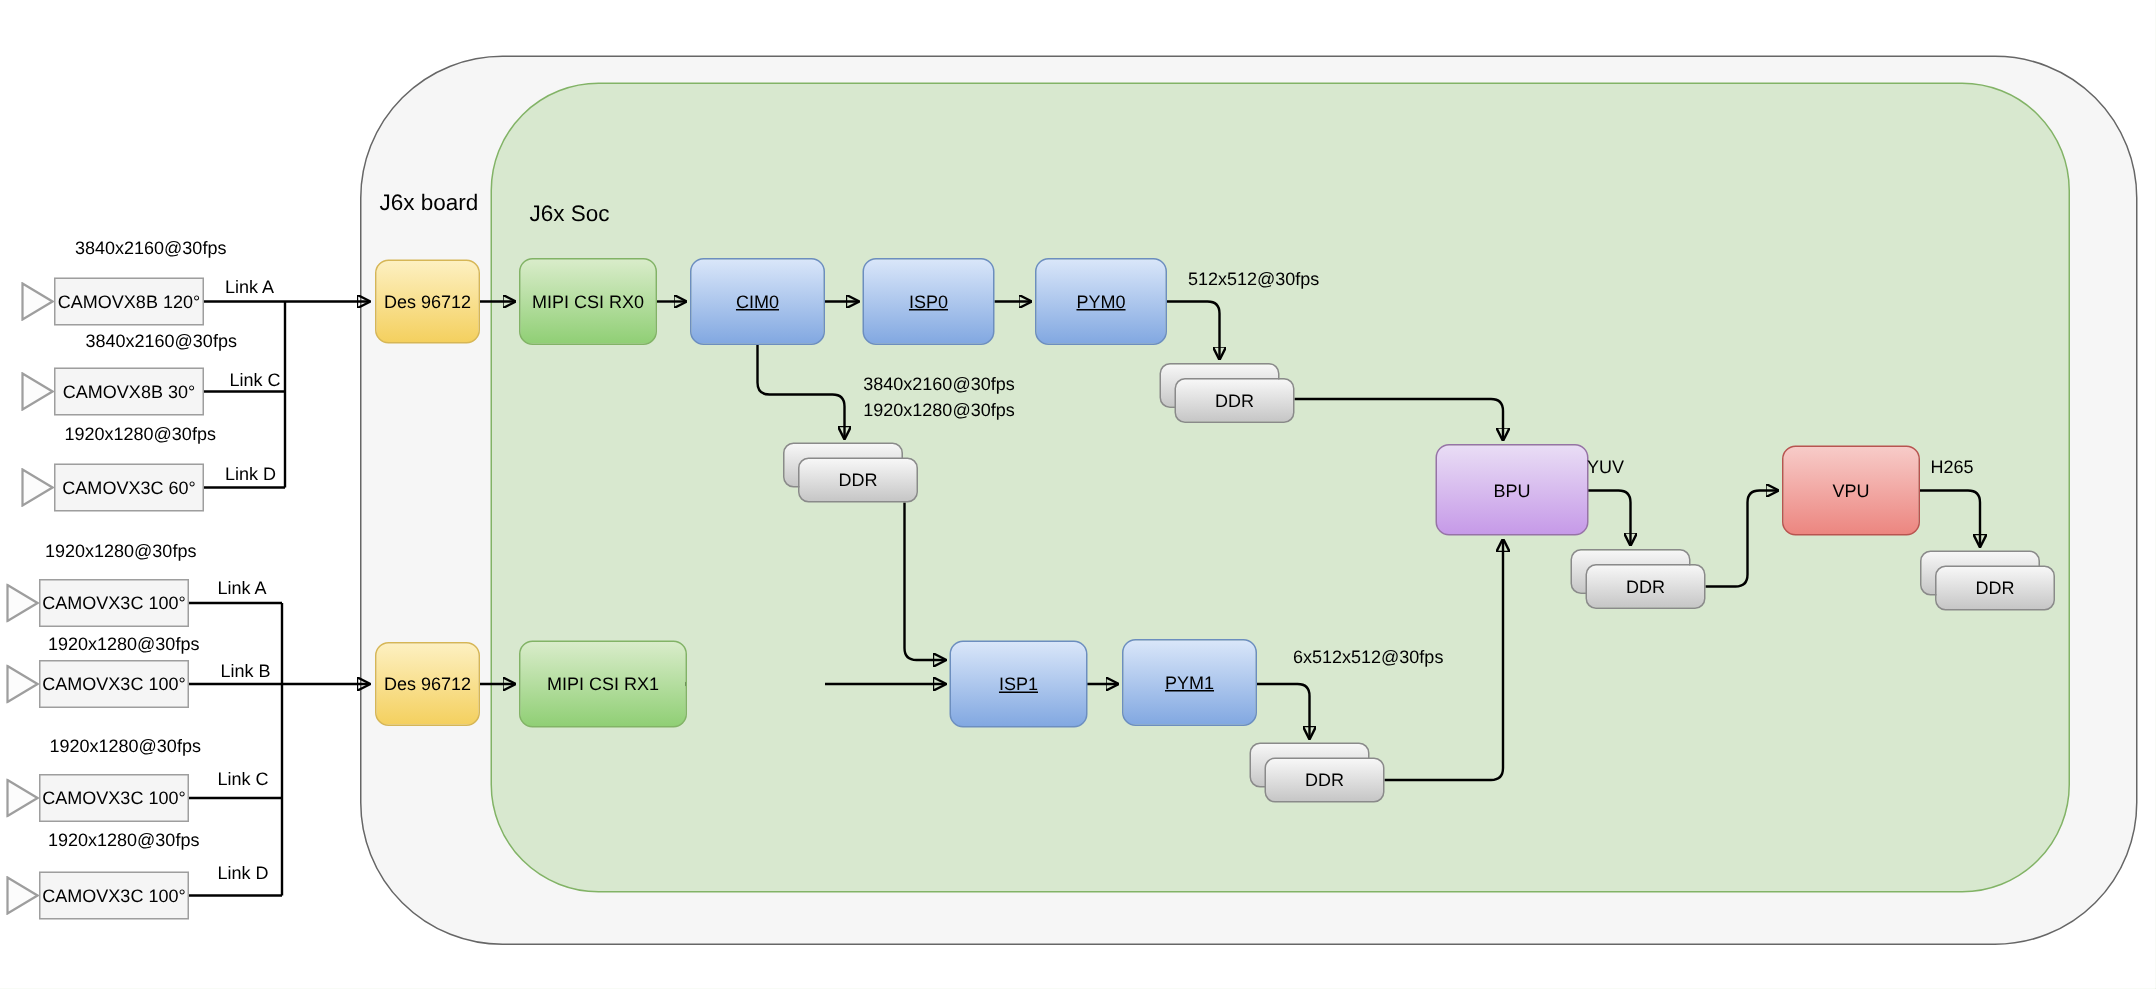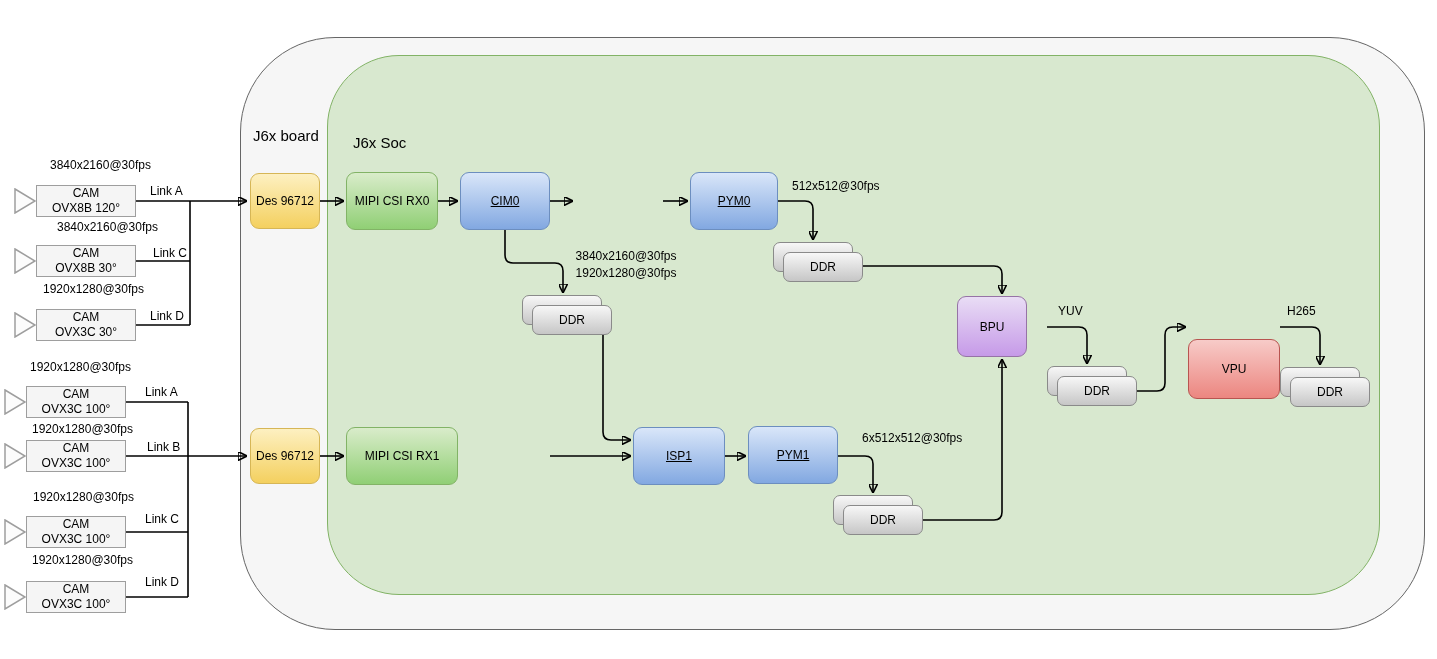--- a/index.html
+++ b/index.html
@@ -20,30 +20,30 @@
   .big-lbl { position:absolute; font-size:15px; white-space:nowrap; }
   .node {
     position:absolute; box-sizing:border-box; display:flex; align-items:center;
     justify-content:center; font-size:12px; border-radius:9px; border:1px solid #000;
     text-align:center;
   }
   .n-des  { background:linear-gradient(#fdf0c1,#f4d05f); border-color:#d6b656; }
   .n-mipi { background:linear-gradient(#d9ecca,#90cf75); border-color:#82b366; }
   .n-blue { background:linear-gradient(#d9e6f9,#82a8e1); border-color:#6c8ebf;text-decoration:underline; }
   .n-bpu  { background:linear-gradient(#e9ddf5,#c69ae8); border-color:#9673a6; }
-  .n-vpu  { background:linear-gradient(#f7cbc8,#ec8680); border-color:#b85450;margin-top:42px; }
+  .n-vpu  { background:linear-gradient(#f7cbc8,#ec8680); border-color:#b85450; }
   .ddr {
     position:absolute; box-sizing:border-box; width:80px; height:30px;
     border-radius:7px; border:1px solid #8a8a8a;
     background:linear-gradient(#f7f7f7,#c6c6c6);
   }
   .ddr-front { display:flex; align-items:center; justify-content:center; font-size:12px; }
   .cam-box {
     position:absolute; box-sizing:border-box; width:100px; height:32px;
-    background:#f5f5f5; border:1px solid #9e9e9e; display:flex; flex-direction:column;
+    background:#f5f5f5; border:1px solid #9e9e9e; display:flex; flex-direction:row;
     align-items:center; justify-content:center; font-size:12px; line-height:15px; text-align:center;
   }
   .cam-rate, .cam-link, .edge-lbl { position:absolute; font-size:12px; white-space:nowrap; }
   .edge-lbl-2l { position:absolute; font-size:12px; line-height:17px; text-align:center; width:112px; }
   .cam-tri { position:absolute; }
   .cam-tri polygon { fill:#fcfcfc; stroke:#9e9e9e; stroke-width:1.5; }
 </style>
 </head>
 <body>
 
@@ -112,21 +112,21 @@
     <div>OVX8B 30°</div>
   </div>
   <div class="cam-link" style="left:153px;top:246px">Link C</div>
 
   <div class="cam-rate" style="left:43px;top:282px">1920x1280@30fps</div>
   <svg class="cam-tri" style="left:14px;top:312px" width="22" height="26">
       <polygon points="1,1 21,13 1,25"></polygon>
     </svg>
   <div class="cam-box" style="left:36px;top:309px">
     <div>CAM</div>
-    <div>OVX3C 30°</div>
+    <div>OVX3C 60°</div>
   </div>
   <div class="cam-link" style="left:150px;top:309px">Link D</div>
 
   <div class="cam-rate" style="left:30px;top:360px">1920x1280@30fps</div>
   <svg class="cam-tri" style="left:4px;top:389px" width="22" height="26">
       <polygon points="1,1 21,13 1,25"></polygon>
     </svg>
   <div class="cam-box" style="left:26px;top:386px">
     <div>CAM</div>
     <div>OVX3C 100°</div>
@@ -159,28 +159,29 @@
     </svg>
   <div class="cam-box" style="left:26px;top:581px">
     <div>CAM</div>
     <div>OVX3C 100°</div>
   </div>
   <div class="cam-link" style="left:145px;top:575px">Link D</div>
 
   <div class="node n-des" style="left:250px;top:173px;width:70px;height:56px">Des 96712</div>
   <div class="node n-mipi" style="left:346px;top:172px;width:92px;height:58px">MIPI CSI RX0</div>
   <div class="node n-blue" style="left:460px;top:172px;width:90px;height:58px">CIM0</div>
+  <div class="node n-blue" style="left:575px;top:172px;width:88px;height:58px">ISP0</div>
   <div class="node n-blue" style="left:690px;top:172px;width:88px;height:58px">PYM0</div>
 
   <div class="node n-des" style="left:250px;top:428px;width:70px;height:56px">Des 96712</div>
   <div class="node n-mipi" style="left:346px;top:427px;width:112px;height:58px">MIPI CSI RX1</div>
   <div class="node n-blue" style="left:633px;top:427px;width:92px;height:58px">ISP1</div>
   <div class="node n-blue" style="left:748px;top:426px;width:90px;height:58px">PYM1</div>
 
-  <div class="node n-bpu" style="left:957px;top:296px;width:70px;height:61px">BPU</div>
+  <div class="node n-bpu" style="left:957px;top:296px;width:102px;height:61px">BPU</div>
   <div class="node n-vpu" style="left:1188px;top:297px;width:92px;height:60px">VPU</div>
 
   <div class="ddr" style="left:773px;top:242px"></div>
   <div class="ddr ddr-front" style="left:783px;top:252px">DDR</div>
 
   <div class="ddr" style="left:522px;top:295px"></div>
   <div class="ddr ddr-front" style="left:532px;top:305px">DDR</div>
 
   <div class="ddr" style="left:833px;top:495px"></div>
   <div class="ddr ddr-front" style="left:843px;top:505px">DDR</div>

